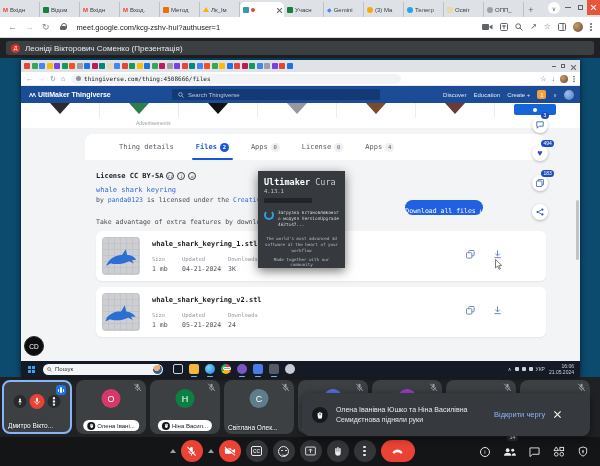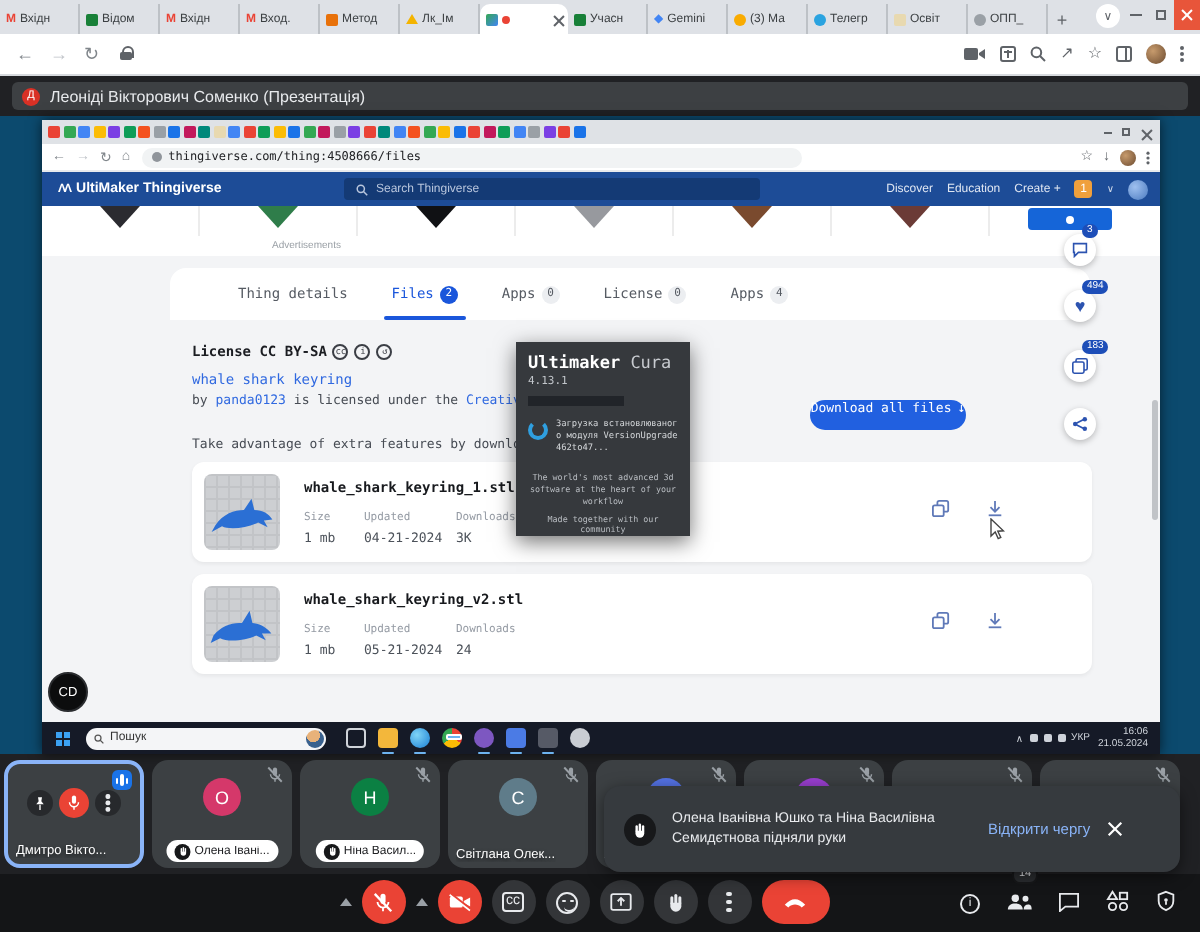--- a/index.html
+++ b/index.html
@@ -77,31 +77,31 @@
 .thumbs{position:absolute;left:0;top:43px;width:559px;height:15px;background:#fff;display:flex}
 .tcell{width:79px;height:15px;border-right:1px solid #ececec;display:flex;align-items:flex-start;justify-content:center;overflow:hidden}
 .tri{width:0;height:0;border-left:10px solid transparent;border-right:10px solid transparent}
 .bluecard{width:42px;height:11px;background:#1565d8;border-radius:2px;margin-top:1px;display:flex;align-items:center;justify-content:center}
 .bluecard b{width:4px;height:4px;border-radius:50%;background:#fff}
 .adslabel{position:absolute;left:115px;top:60px;font-size:5px;color:#9aa0a6}
 .tvpage{position:absolute;left:0;top:68px;width:559px;height:233px;background:#f3f4f6}
 .tabcard{position:absolute;left:64px;top:6px;width:460px;height:26px;background:#fff;border-radius:8px 8px 0 0;display:flex;align-items:center;gap:22px;padding-left:34px}
 .ttab{display:flex;align-items:center;gap:3px;font-size:7px;color:#565b63;position:relative;height:100%}
 .ttab .cnt{width:9px;height:9px;border-radius:50%;background:#eceef1;color:#565b63;font-size:5.5px;display:flex;align-items:center;justify-content:center}
-.ttab.active{color:#1a56db;font-weight:normal}
+.ttab.active{color:#1a56db;font-weight:bold}
 .ttab.active .cnt{background:#1a56db;color:#fff}
 .ttab.active::after{content:"";position:absolute;left:-4px;right:-4px;bottom:0;height:2px;background:#1a56db;border-radius:2px}
 .lictitle{position:absolute;left:75px;top:44px;display:flex;align-items:center;gap:3px}
 .lictitle b{font-size:7px;color:#1b1d22}
 .ccic{width:8px;height:8px;border-radius:50%;border:1px solid #3b3e45;color:#3b3e45;font-size:4.5px;display:flex;align-items:center;justify-content:center}
 .blink{color:#3069e0}
 .thingtitle{position:absolute;left:75px;top:58px;font-size:7px}
 .byline{position:absolute;left:75px;top:68px;font-size:6.5px;color:#474c54;width:240px}
 .promo{position:absolute;left:75px;top:90px;font-size:6.5px;color:#474c54}
-.dlbtn{position:absolute;left:384px;top:72px;width:78px;height:15px;border-radius:8px;background:#2160e0;color:#fff;display:flex;align-items:flex-start;justify-content:center;gap:3px;font-size:6.5px}
+.dlbtn{position:absolute;left:384px;top:72px;width:78px;height:15px;border-radius:8px;background:#2160e0;color:#fff;display:flex;align-items:flex-end;justify-content:center;gap:3px;font-size:6.5px}
 .fcard{position:absolute;left:75px;width:450px;height:50px;background:#fff;border-radius:6px;box-shadow:0 1px 2px rgba(0,0,0,.06)}
 .fthumb{position:absolute;left:6px;top:6px;width:38px;height:38px;border-radius:4px;background:#cdcfd2;background-image:linear-gradient(#c2c4c7 1px,transparent 1px),linear-gradient(90deg,#c2c4c7 1px,transparent 1px);background-size:6px 6px;overflow:hidden}
 .fname{position:absolute;left:56px;top:9px;font-size:7px;font-weight:bold;color:#17191d}
 .fcols{position:absolute;left:56px;top:25px;display:flex}
 .fcols span{font-size:5.5px;color:#949aa3}
 .fvals{position:absolute;left:56px;top:34px;display:flex}
 .fvals span{font-size:6.5px;color:#4c525a}
 .w1{width:30px}.w2{width:46px}.w3{width:42px}
 .ficons{position:absolute;right:44px;top:19px;display:flex;gap:18px;align-items:center}
 
@@ -253,20 +253,21 @@
     <div class="winbtn wclose">
         <span class="xmark"></span>
       </div>
   </div>
 
   <div class="addressbar">
     <span class="navg">←</span>
     <span class="navg dim">→</span>
     <span class="navg">↻</span>
     <span class="lockico"></span>
+    <span class="urltext">meet.google.com/kcg-zshv-hui?authuser=1</span>
     <div class="abicons">
       <svg width="11" height="8" viewBox="0 0 11 8">
           <rect x="0" y="1" width="7" height="6" rx="1" fill="#5f6368"></rect>
           <path d="M7.5 3.5 L10.5 1.5 V6.5 L7.5 4.5 Z" fill="#5f6368"></path>
         </svg>
       <svg width="8" height="8" viewBox="0 0 8 8">
           <rect x="0.5" y="0.5" width="7" height="7" rx="1" fill="none" stroke="#5f6368"></rect>
           <line x1="2" y1="3" x2="6" y2="3" stroke="#5f6368"></line>
           <line x1="4" y1="2" x2="4" y2="6" stroke="#5f6368"></line>
         </svg>

